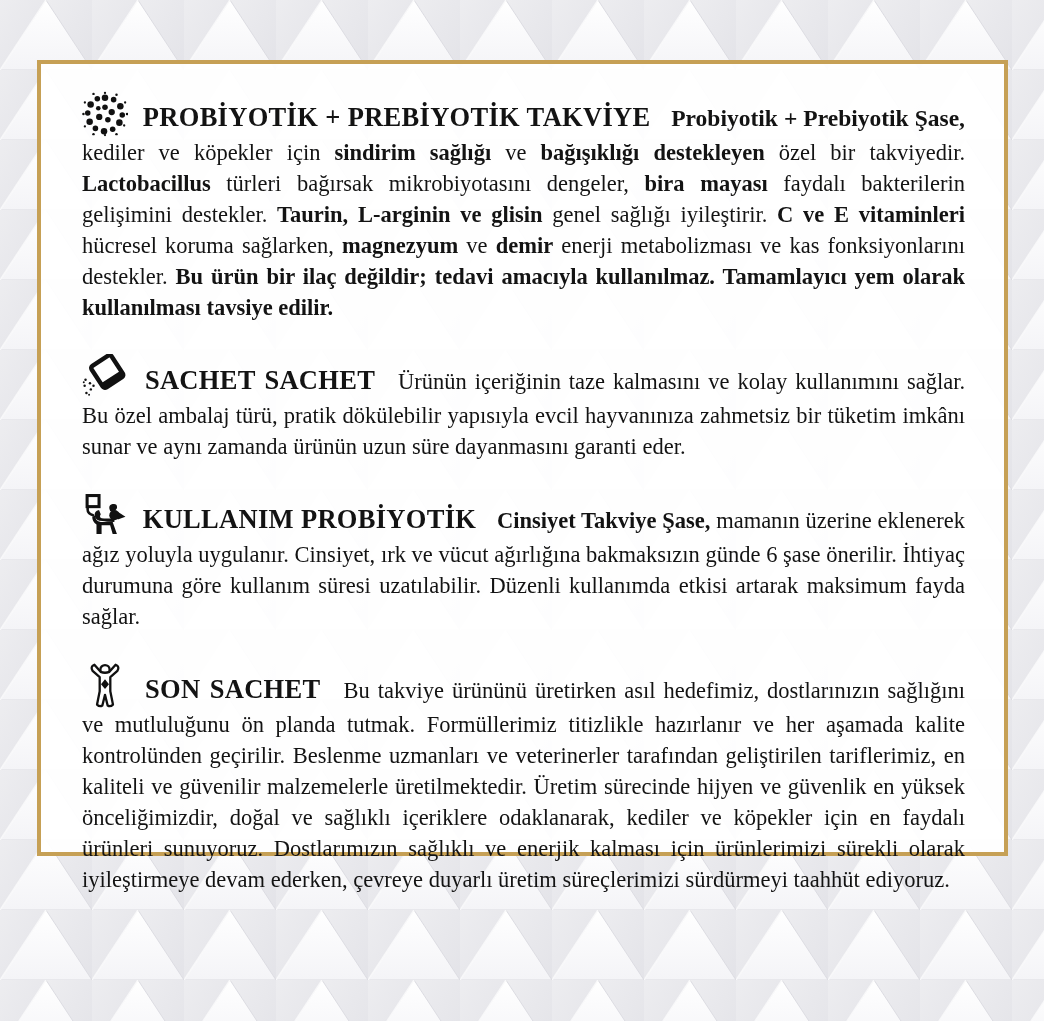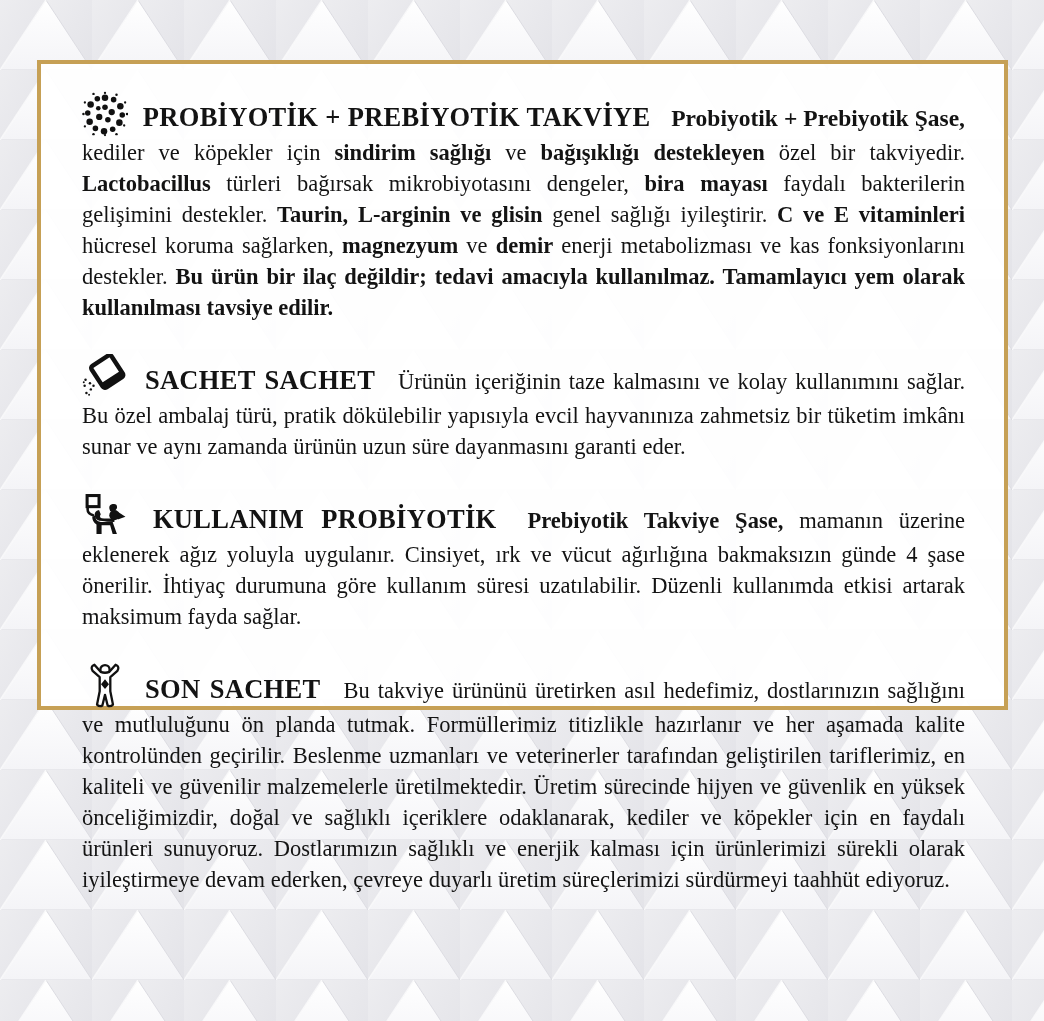--- a/index.html
+++ b/index.html
@@ -1,19 +1,19 @@
 <!DOCTYPE html>
 <html><head>
 <meta charset="utf-8">
 <style>
   html,body{margin:0;padding:0;background:#e9e9ec;}
   .stage{position:relative;width:1044px;height:1021px;overflow:hidden;
          font-family:"Liberation Serif","DejaVu Serif",serif;}
   .bg{position:absolute;left:0;top:0;}
-  .frame{position:absolute;left:37px;top:60px;width:971px;height:650px;
+  .frame{position:absolute;left:37px;top:60px;width:971px;height:796px;
          box-sizing:border-box;border:4px solid #c6a055;
          background:rgba(255,255,255,0.93);}
   .content{position:absolute;left:41px;right:39px;top:27px;}
   p.sec{font-size:22.5px;line-height:31px;text-align:justify;color:#131313;
         margin:0 0 31px 0;}
   .sec-icon{display:inline-block;width:46px;height:46px;margin-right:9px;
             vertical-align:-11px;}
   .sec-heading{font-weight:700;font-size:26.5px;letter-spacing:0.3px;
                margin-right:15px;white-space:nowrap;}
   .sec-body b{font-weight:700;}
@@ -128,21 +128,21 @@
             </svg>
     <span class="sec-heading">SACHET SACHET</span>
     <span class="sec-body"><span>Ürünün içeriğinin taze kalmasını ve kolay kullanımını sağlar. Bu özel ambalaj türü, pratik dökülebilir yapısıyla evcil hayvanınıza zahmetsiz bir tüketim imkânı sunar ve aynı zamanda ürünün uzun süre dayanmasını garanti eder.</span></span>
   </p>
 
   <p class="sec">
     <svg class="sec-icon" aria-hidden="true">
               <use href="#dog-frame-icon"></use>
             </svg>
     <span class="sec-heading">KULLANIM PROBİYOTİK</span>
-    <span class="sec-body"><b>Prebiyotik Takviye Şase,</b><span> mamanın üzerine eklenerek ağız yoluyla uygulanır. Cinsiyet, ırk ve vücut ağırlığına bakmaksızın günde 4 şase önerilir. İhtiyaç durumuna göre kullanım süresi uzatılabilir. Düzenli kullanımda etkisi artarak maksimum fayda sağlar.</span></span>
+    <span class="sec-body"><b>Cinsiyet Takviye Şase,</b><span> mamanın üzerine eklenerek ağız yoluyla uygulanır. Cinsiyet, ırk ve vücut ağırlığına bakmaksızın günde 6 şase önerilir. İhtiyaç durumuna göre kullanım süresi uzatılabilir. Düzenli kullanımda etkisi artarak maksimum fayda sağlar.</span></span>
   </p>
 
   <p class="sec">
     <svg class="sec-icon" aria-hidden="true">
               <use href="#happy-person-icon"></use>
             </svg>
     <span class="sec-heading">SON SACHET</span>
     <span class="sec-body"><span>Bu takviye ürününü üretirken asıl hedefimiz, dostlarınızın sağlığını ve mutluluğunu ön planda tutmak. Formüllerimiz titizlikle hazırlanır ve her aşamada kalite kontrolünden geçirilir. Beslenme uzmanları ve veterinerler tarafından geliştirilen tariflerimiz, en kaliteli ve güvenilir malzemelerle üretilmektedir. Üretim sürecinde hijyen ve güvenlik en yüksek önceliğimizdir, doğal ve sağlıklı içeriklere odaklanarak, kediler ve köpekler için en faydalı ürünleri sunuyoruz. Dostlarımızın sağlıklı ve enerjik kalması için ürünlerimizi sürekli olarak iyileştirmeye devam ederken, çevreye duyarlı üretim süreçlerimizi sürdürmeyi taahhüt ediyoruz.</span></span>
   </p>
 </div>

